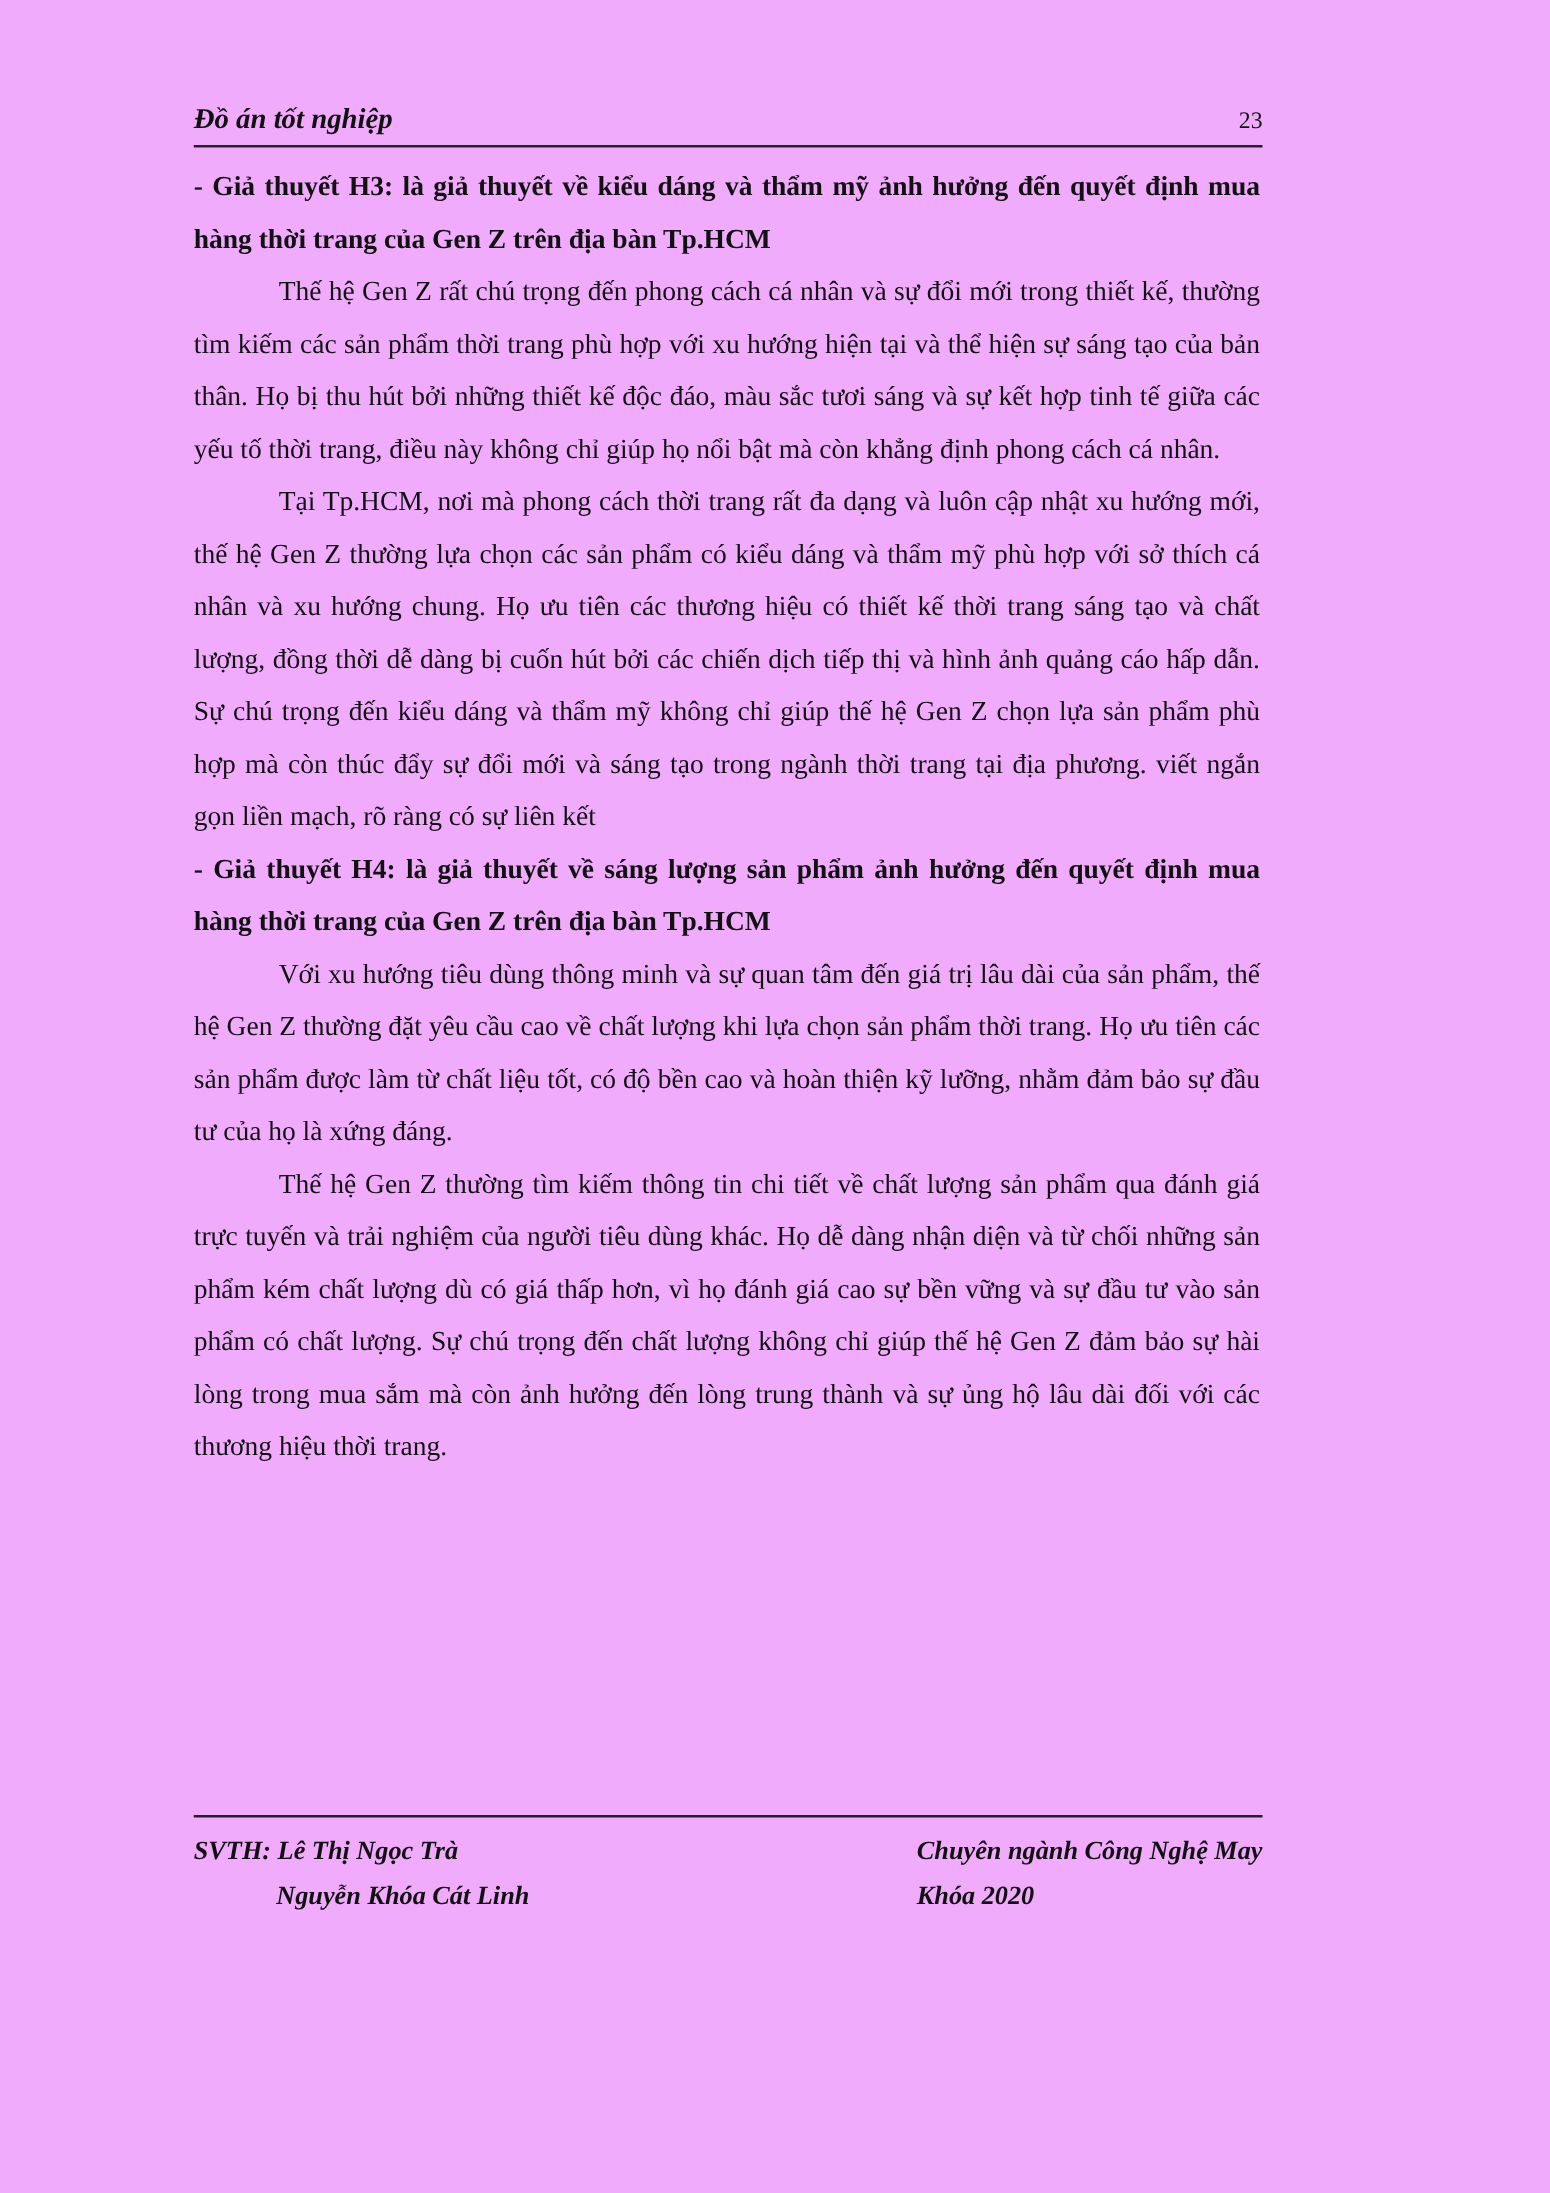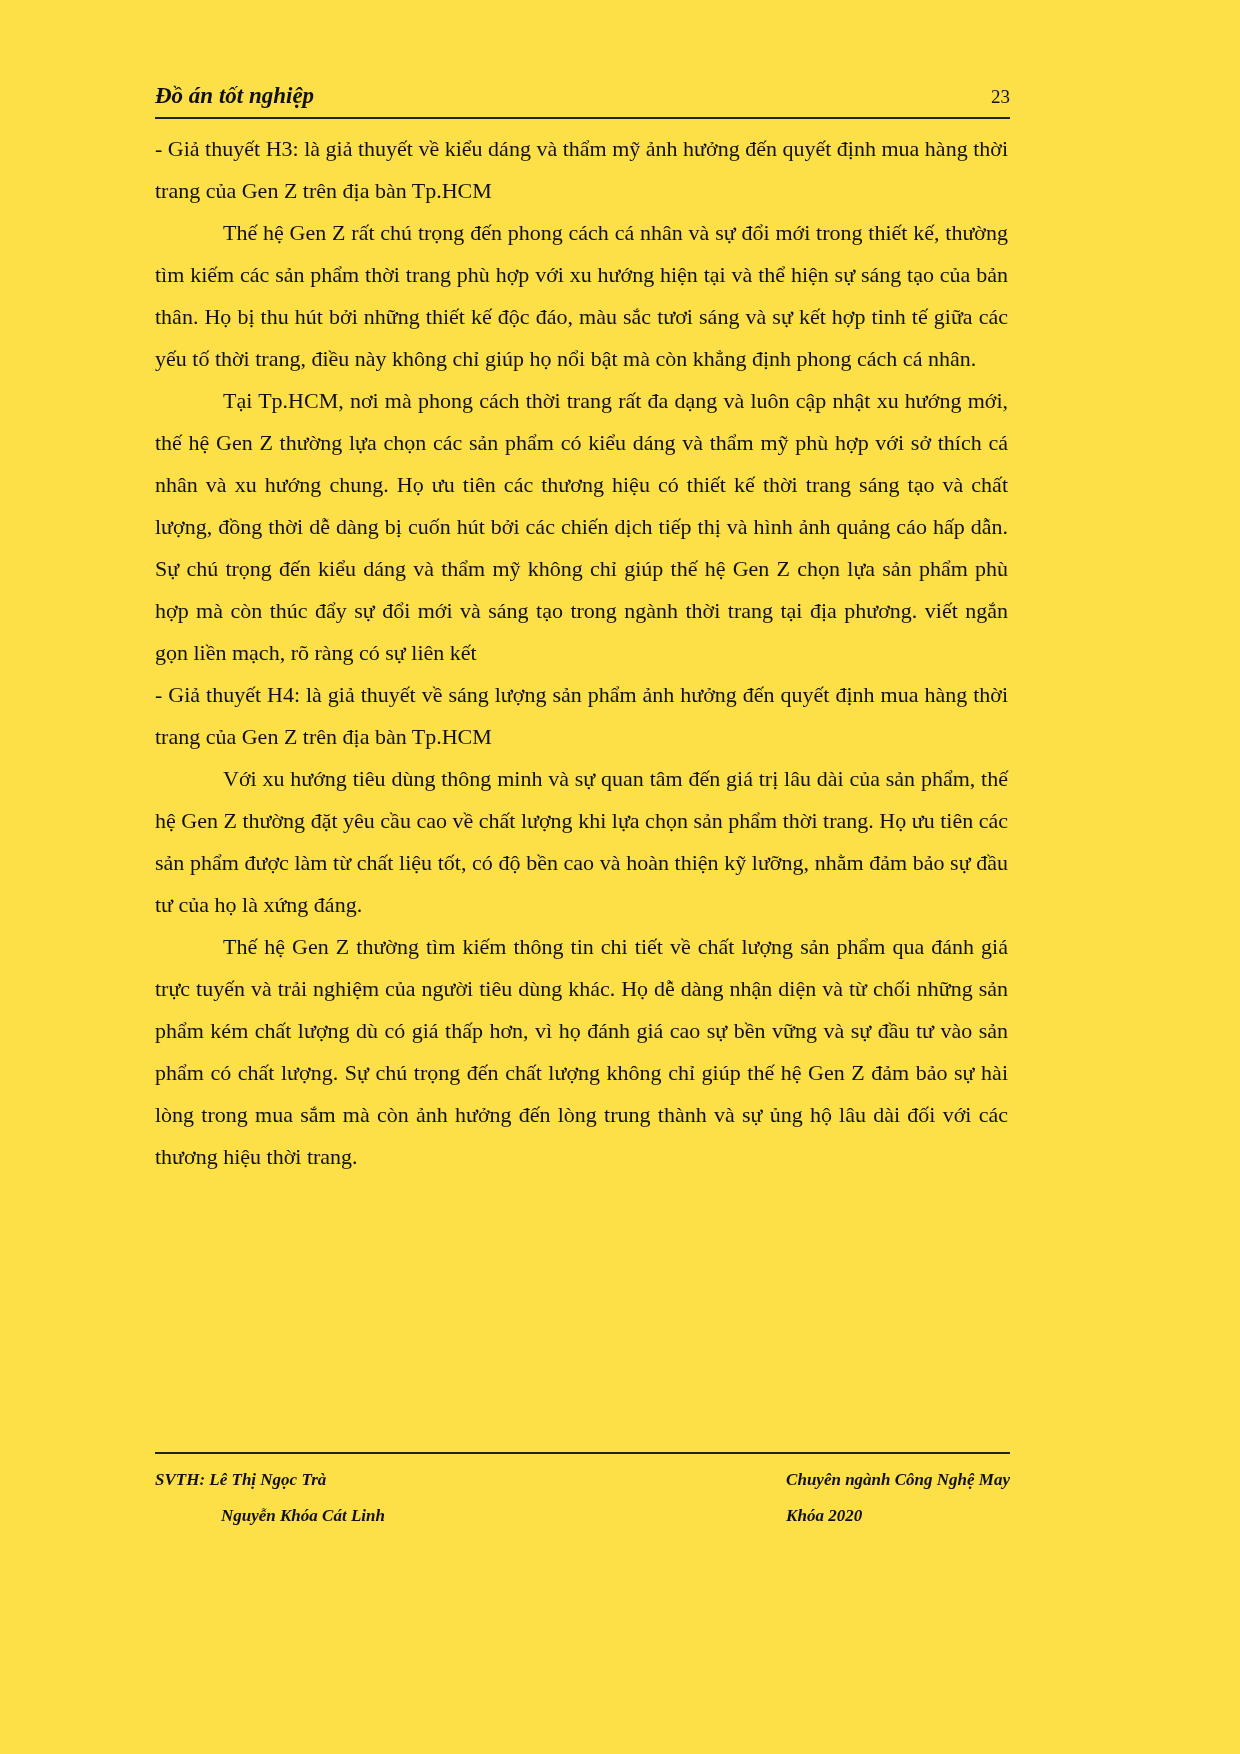--- a/index.html
+++ b/index.html
@@ -4,21 +4,21 @@
 <style>
   html, body {
     margin: 0;
     padding: 0;
     background: #ffffff;
   }
   .page {
     position: relative;
     width: 1240px;
     height: 1754px;
-    background: #fde047;
+    background: #f0abfc;
     box-sizing: border-box;
     font-family: "Liberation Serif", "DejaVu Serif", serif;
     color: #111111;
     overflow: hidden;
   }
   .header {
     position: absolute;
     top: 58px;
     left: 155px;
     right: 230px;
@@ -42,41 +42,41 @@
     position: absolute;
     top: 128px;
     left: 155px;
     right: 232px;
     font-size: 22px;
     line-height: 42px;
   }
   .content .heading {
     margin: 0;
     font-size: 22px;
-    font-weight: normal;
+    font-weight: bold;
     text-align: justify;
     text-indent: 0;
   }
   .content .paragraph {
     margin: 0;
     text-align: justify;
     text-indent: 68px;
   }
   .footer {
     position: absolute;
     top: 1452px;
     left: 155px;
     right: 230px;
     border-top: 2px solid #222222;
     padding-top: 8px;
     display: flex;
     justify-content: space-between;
     font-style: italic;
     font-weight: bold;
-    font-size: 17px;
+    font-size: 21px;
     line-height: 36px;
   }
   .footer-left .indented {
     padding-left: 66px;
   }
   .footer-right {
     text-align: left;
   }
 </style>
 </head>

